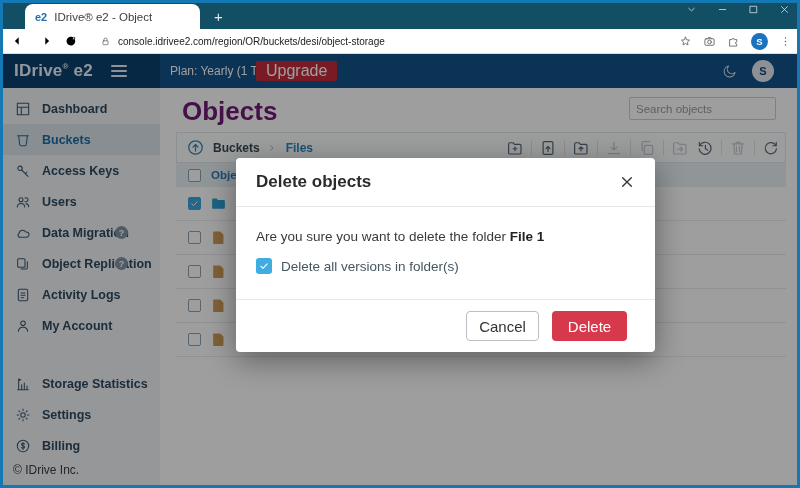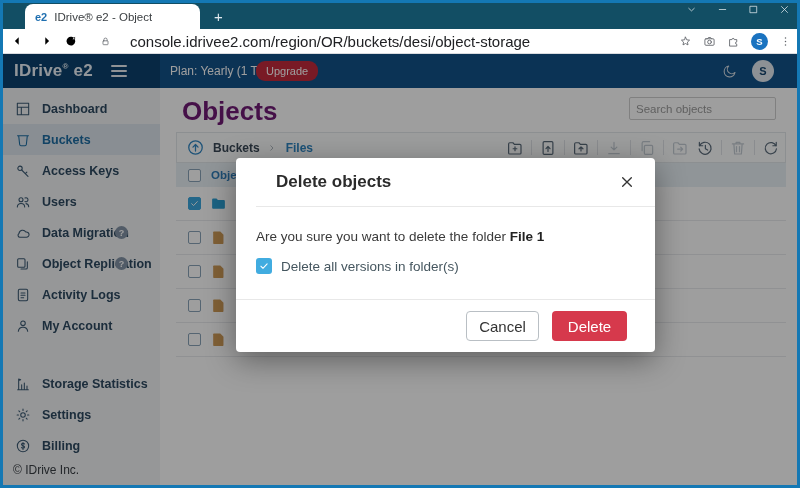--- a/index.html
+++ b/index.html
@@ -20,34 +20,34 @@
   #tab .t { font-size:11.5px; color:#3c4043; white-space:nowrap; overflow:hidden; }
   #newtab { color:#dfe8ee; font-size:15px; margin-left:14px; margin-bottom:5px; line-height:1; }
   #wctrl { position:absolute; right:10px; top:4px; display:flex; gap:20px; color:#e8eef2; }
   #wctrl .ic { width:11px; height:11px; }
 
   #urlbar { position:absolute; left:0; top:29px; width:800px; height:25px; background:#fff; border-bottom:1px solid #dadce0; display:flex; align-items:center; z-index:5; }
   .navic { width:14px; height:14px; color:#5f6368; }
   .navic.dis { color:#bdc1c6; }
   #urlbar .sp { margin-left:12px; }
   #lock { width:11px; height:11px; color:#5f6368; margin-left:22px; }
-  #url { font-size:15px; color:#202124; margin-left:19px; flex:0 1 auto; white-space:nowrap; }
+  #url { font-size:10px; color:#202124; margin-left:7px; flex:0 1 auto; white-space:nowrap; }
   #chromeright { position:absolute; right:8px; top:0; height:25px; display:flex; align-items:center; gap:11px; }
   #chromeright .ic { width:13px; height:13px; color:#5f6368; }
   #bavatar { width:17px; height:17px; border-radius:50%; background:#1a73c0; color:#fff; font-size:9.5px; font-weight:bold; display:flex; align-items:center; justify-content:center; }
 
   
   #appheader { position:absolute; left:0; top:54px; width:800px; height:34px; background:#13538a; z-index:10;padding-left:34px; }
   #logoblock { position:absolute; left:0; top:0; width:160px; height:34px; background:#0c416e; display:flex; align-items:center; padding-left:14px; }
   #logo { color:#ecf3f9; font-size:17px; font-weight:bold; letter-spacing:.2px; }
   #logo sup { font-size:8px; }
   #hamburger { margin-left:18px; display:flex; flex-direction:column; gap:3px; }
   #hamburger span { display:block; width:16px; height:2px; background:#e8eef3; border-radius:1px; }
   #plan { position:absolute; left:170px; top:0; height:34px; display:flex; align-items:center; color:#fff; font-size:12px; }
-  #upgrade { position:absolute; left:256px; top:7px; height:20px; padding:0 10px; background:#c42b3d; color:#fff; font-size:11px; display:flex; align-items:center; border-radius:9px; }
+  #upgrade { position:absolute; left:256px; top:7px; height:20px; padding:0 10px; background:#c42b3d; color:#fff; font-size:16px; display:flex; align-items:center; border-radius:2px; }
   #moon { position:absolute; right:62px; top:9px; width:16px; height:16px; color:#d5dee6; }
   #havatar { position:absolute; right:26px; top:6px; width:22px; height:22px; border-radius:50%; background:#e4ebf1; color:#16456e; font-size:11px; font-weight:bold; display:flex; align-items:center; justify-content:center; }
 
   
   #sidebar { position:absolute; left:0; top:88px; width:160px; height:397px; background:#f2f4f6; z-index:6; }
   .sitem { height:31px; display:flex; align-items:center; padding-left:15px; gap:11px; color:#2e4a61; font-size:12.5px; font-weight:600; position:relative; }
   .sitem .ic { width:16px; height:16px; color:#3c5a73; flex:none; }
   .sitem.active { background:#dde6ee; color:#1d6da3; }
   .sitem.active .ic { color:#1d6da3; }
   .helpb { position:absolute; right:32px; width:13px; height:13px; background:#8494a6; color:#fff; border-radius:50%; font-size:9px; font-weight:bold; display:flex; align-items:center; justify-content:center; }
@@ -82,21 +82,21 @@
   #rows { position:absolute; left:16px; top:99px; width:610px; }
   .row { height:34px; display:flex; align-items:center; border-bottom:1px solid #e8ebee; }
   .row .fic { width:17px; height:17px; margin-left:9px; flex:none; }
   .row .lbl { font-size:12px; color:#3a3f44; margin-left:12px; font-weight:600; }
   .fold { fill:#2da0d4; stroke:none; }
   .file { fill:#cf9b57; stroke:none; }
 
   
   #dim { position:absolute; left:0; top:54px; width:800px; height:431px; background:rgba(0,0,0,.38); z-index:20; }
   #modal { position:absolute; left:236px; top:158px; width:419px; height:194px; background:#fff; border-radius:4px; box-shadow:0 8px 30px rgba(0,0,0,.4); z-index:30; }
-  #mhead { height:49px; display:flex; align-items:center; justify-content:space-between; padding:0 20px; border-bottom:1px solid #e8e8e8;margin-left:20px; }
+  #mhead { height:49px; display:flex; align-items:center; justify-content:space-between; padding:0 20px; border-bottom:1px solid #e8e8e8; }
   #mtitle { font-size:17px; font-weight:bold; color:#2b2b2b; }
   #mclose { width:16px; height:16px; color:#333; stroke-width:2; }
   #mbody { padding:22px 20px 0 20px; }
   #mmsg { font-size:13.5px; color:#3a3a3a; }
   #mmsg b { color:#222; }
   #mcheckrow { display:flex; align-items:center; gap:9px; margin-top:14px; }
   #mcheck { width:16px; height:16px; background:#41ace0; border-radius:3px; display:flex; align-items:center; justify-content:center; }
   #mcheck .ic { width:10px; height:10px; color:#fff; stroke-width:2.6; }
   #mchecklabel { font-size:13.5px; color:#45565f; }
   #mfoot { position:absolute; left:0; right:0; bottom:0; height:53px; border-top:1px solid #e8e8e8; display:flex; align-items:center; justify-content:flex-end; padding-right:28px; gap:13px; }

